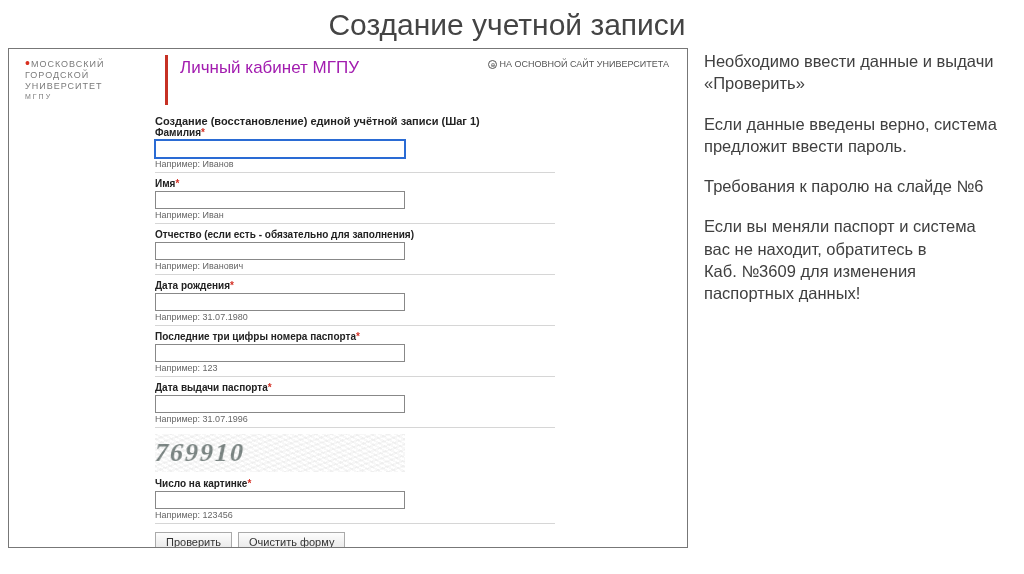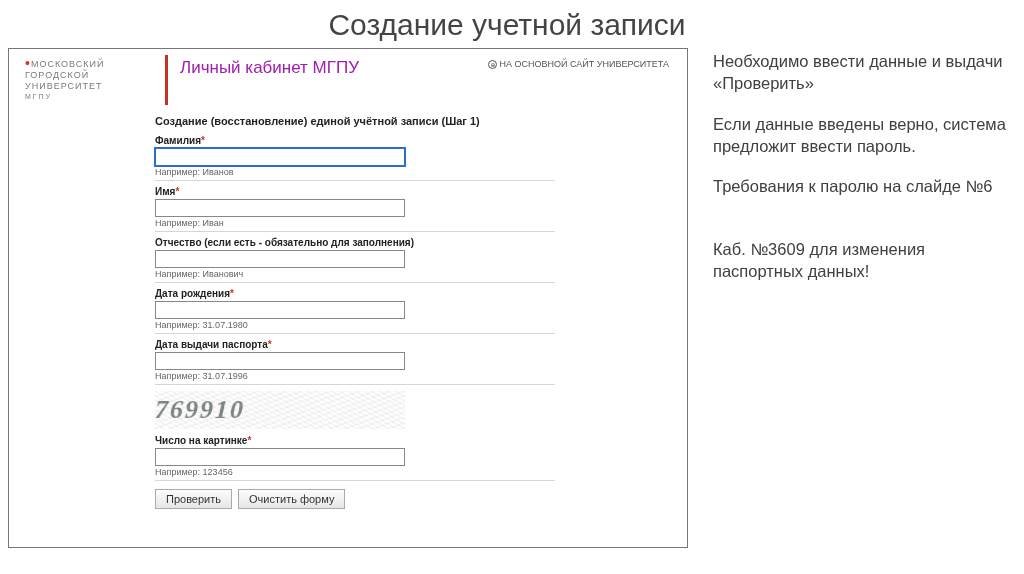--- a/index.html
+++ b/index.html
@@ -19,21 +19,21 @@
   }
   .slide-title {
     text-align: center;
     font-size: 30px;
     font-weight: 400;
     color: #444;
     margin-bottom: 6px;
   }
   .content-row {
     display: flex;
-    gap: 25px;
+    gap: 16px;
   }
   .browser-frame {
     width: 680px;
     height: 500px;
     border: 1px solid #777;
     background: #fff;
     position: relative;
     overflow: hidden;
   }
   .browser-inner {
@@ -85,21 +85,21 @@
     font-size: 6px; line-height: 8px; text-align:center;
     margin-right: 2px;
   }
   .form-area {
     margin: 14px 0 0 130px;
     width: 400px;
   }
   .form-title {
     font-weight: bold;
     font-size: 11px;
-    margin-bottom: 8px;
+    margin-bottom: 0;
   }
   .field { margin-bottom: 5px; }
   .flabel {
     font-weight: bold;
     font-size: 10px;
     line-height: 1.2;
   }
   .req { color: #d43126; }
   .tinput {
     display: block;
@@ -208,20 +208,25 @@
             <input class="tinput" style="">
             <div class="hint">Например: Иванович</div>
           </div>
 
           <div class="field">
             <div class="flabel"><span>Дата рождения</span><span class="req">*</span></div>
             <input class="tinput" style="">
             <div class="hint">Например: 31.07.1980</div>
           </div>
 
+          <div class="field">
+            <div class="flabel"><span>Последние три цифры номера паспорта</span><span class="req">*</span></div>
+            <input class="tinput" style="">
+            <div class="hint">Например: 123</div>
+          </div>
 
           <div class="field">
             <div class="flabel"><span>Дата выдачи паспорта</span><span class="req">*</span></div>
             <input class="tinput" style="">
             <div class="hint">Например: 31.07.1996</div>
           </div>
 
           <div class="captcha">
             <span class="captcha-text">769910</span>
             <div class="captcha-noise"></div>
@@ -242,18 +247,18 @@
     </div>
 
     <div class="side-text">
       <p>
         <span>Необходимо ввести данные и  выдачи</span><br>
         <span>«Проверить»</span>
       </p>
       <p>Если данные введены верно, система предложит ввести пароль.</p>
       <p>Требования к паролю на слайде №6</p>
       <p>
-        <br>
+        <span>Если вы меняли паспорт и система вас не находит, обратитесь в</span><br>
         <span>Каб. №3609 для изменения паспортных данных!</span>
       </p>
     </div>
   </div>
 </div>
 
 </body></html>

